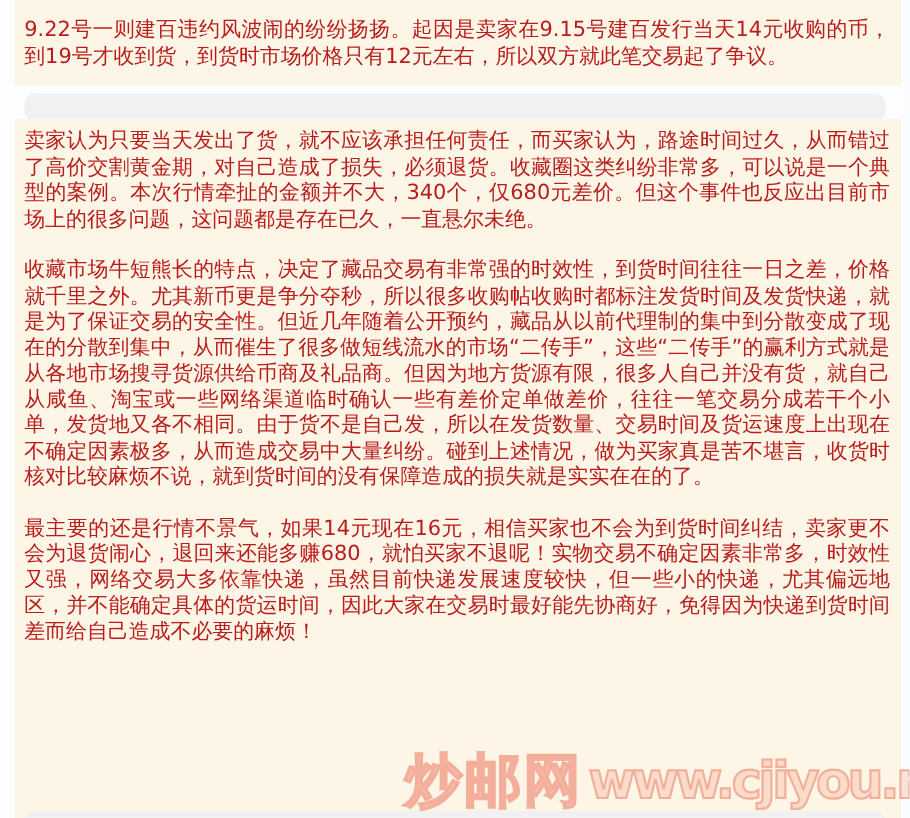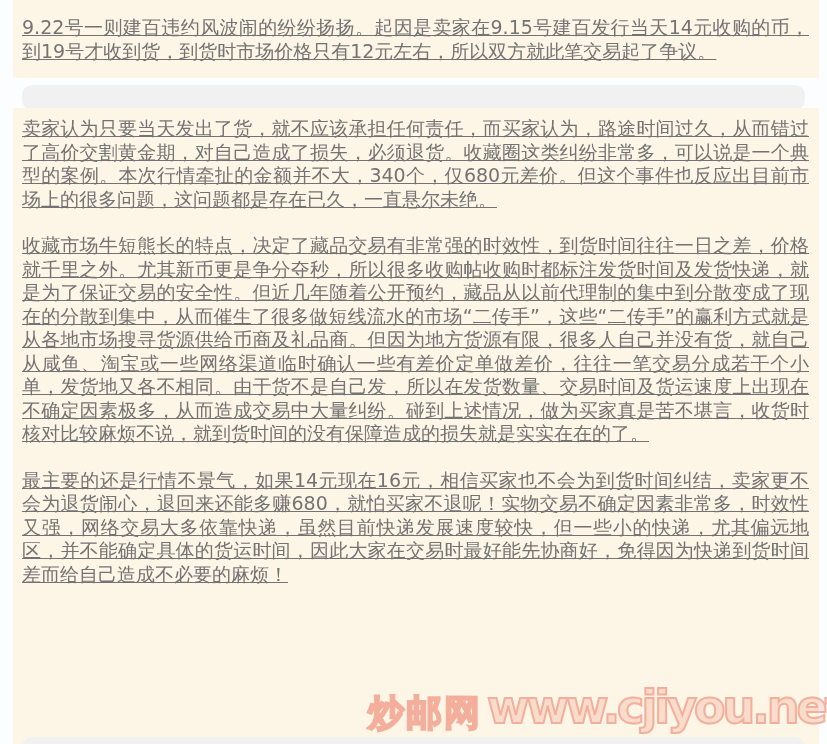--- a/index.html
+++ b/index.html
@@ -13,25 +13,24 @@
     position: relative;
     width: 827px; height: 744px;
     background: #fcfdfe;
     overflow: hidden;
   }
   .content-block {
     position: absolute;
     left: 13px;
     width: 806px;
     background: #fdf5e5;
-    color: #737373;
+    color: #b91c1c;
     font-size: 19px;
     line-height: 23.5px;
     text-align: justify;
-    text-decoration: underline;
   }
   .content-block p { margin: 0 0 23px 0; }
   .content-block p:last-child { margin-bottom: 0; }
   .block-intro {
     top: 0; height: 78px;
     padding: 16px 10px 0 9px;
     overflow: hidden;
   }
   .block-body {
     top: 108px; height: 688px;
@@ -52,21 +51,21 @@
     position: absolute;
     left: 368px;
     top: 684px;
     z-index: 5;
     white-space: nowrap;
     pointer-events: none;
     line-height: 1;
     opacity: 0.85;
   }
   .watermark .wm-cn {
-    font-size: 36px;
+    font-size: 52px;
     font-weight: bold;
     color: rgba(242, 163, 143, 0.35);
     -webkit-text-stroke: 2px #f2a38f;
     letter-spacing: 2px;
   }
   .watermark .wm-url {
     font-size: 46px;
     font-weight: bold;
     color: rgba(242, 163, 143, 0.35);
     -webkit-text-stroke: 2px #f2a38f;

